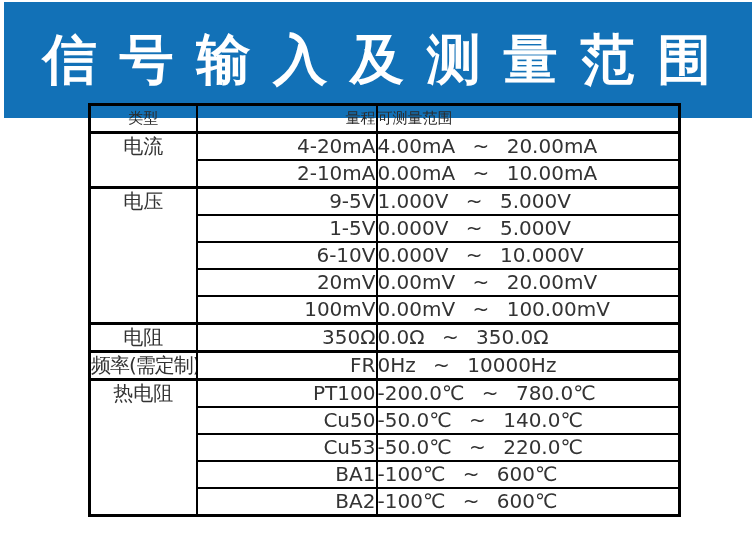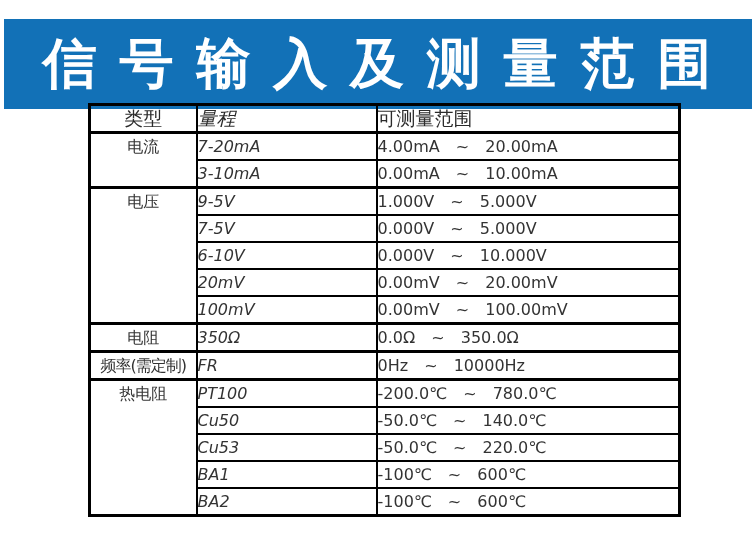--- a/index.html
+++ b/index.html
@@ -5,22 +5,22 @@
   html, body { margin: 0; padding: 0; }
   body {
     width: 752px; height: 540px;
     background: #ffffff;
     position: relative;
     overflow: hidden;
     font-family: "DejaVu Sans", "Liberation Sans", sans-serif;
   }
   .banner {
     position: absolute;
-    left: 4px; top: 19px;
-    width: 748px; height: 90px;
+    left: 4px; top: 2px;
+    width: 748px; height: 116px;
     display: flex; align-items: center; justify-content: center;
   }
   .banner-title {
     color: #ffffff;
     font-size: 54px;
     font-weight: bold;
     letter-spacing: 2px;
     white-space: nowrap;
     user-select: none;
   }
@@ -33,34 +33,34 @@
     border: 3px solid #000000;
   }
   col.c1 { width: 107px; }
   col.c2 { width: 180px; }
   col.c3 { width: 303px; }
   .spec th, .spec td {
     border: 2px solid #000000;
     height: 25px;
     line-height: 25px;
     padding: 0;
-    font-size: 16px;
+    font-size: 20px;
     font-weight: normal;
     color: #333333;
     white-space: nowrap;
     overflow: hidden;
   }
-  .spec th { font-size: 19px; color: #2b2b2b; }
+  .spec th { font-size: 15px; color: #2b2b2b; }
   
   .cell-c1 { border-right: 3px solid #000; }
   .cell-c2 { border-right: 3px solid #000; }
   
   tr.group-start th, tr.group-start td { border-top: 3px solid #000; }
   .cell-c1 { text-align: center; vertical-align: top; }
-  .cell-c2 { text-align: left; font-style: italic; }
+  .cell-c2 { text-align: right; }
   .cell-c3 { text-align: left; padding-left: 8px; word-spacing: 11px; }
   th.cell-c3 { word-spacing: normal; }
   .fit-label { font-size: 14px; letter-spacing: -1px; }
 </style>
 </head>
 <body>
 
 <div class="banner" style="background: rgb(18, 113, 183);">
   <span class="banner-title" style="color: rgb(255, 255, 255);">信 号 输 入 及 测 量 范 围</span>
 </div>
@@ -74,34 +74,34 @@
   <thead>
     <tr class="group-start">
         <th class="cell-c1">类型</th>
         <th class="cell-c2">量程</th>
         <th class="cell-c3">可测量范围</th>
       </tr>
   </thead>
   <tbody>
       <tr class="group-start">
         <td class="cell-c1" rowspan="2">电流</td>
-        <td class="cell-c2">7-20mA</td>
+        <td class="cell-c2">4-20mA</td>
         <td class="cell-c3">4.00mA ~ 20.00mA</td>
       </tr>
       <tr>
-        <td class="cell-c2">3-10mA</td>
+        <td class="cell-c2">2-10mA</td>
         <td class="cell-c3">0.00mA ~ 10.00mA</td>
       </tr>
       <tr class="group-start">
         <td class="cell-c1" rowspan="5">电压</td>
         <td class="cell-c2">9-5V</td>
         <td class="cell-c3">1.000V ~ 5.000V</td>
       </tr>
       <tr>
-        <td class="cell-c2">7-5V</td>
+        <td class="cell-c2">1-5V</td>
         <td class="cell-c3">0.000V ~ 5.000V</td>
       </tr>
       <tr>
         <td class="cell-c2">6-10V</td>
         <td class="cell-c3">0.000V ~ 10.000V</td>
       </tr>
       <tr>
         <td class="cell-c2">20mV</td>
         <td class="cell-c3">0.00mV ~ 20.00mV</td>
       </tr>

